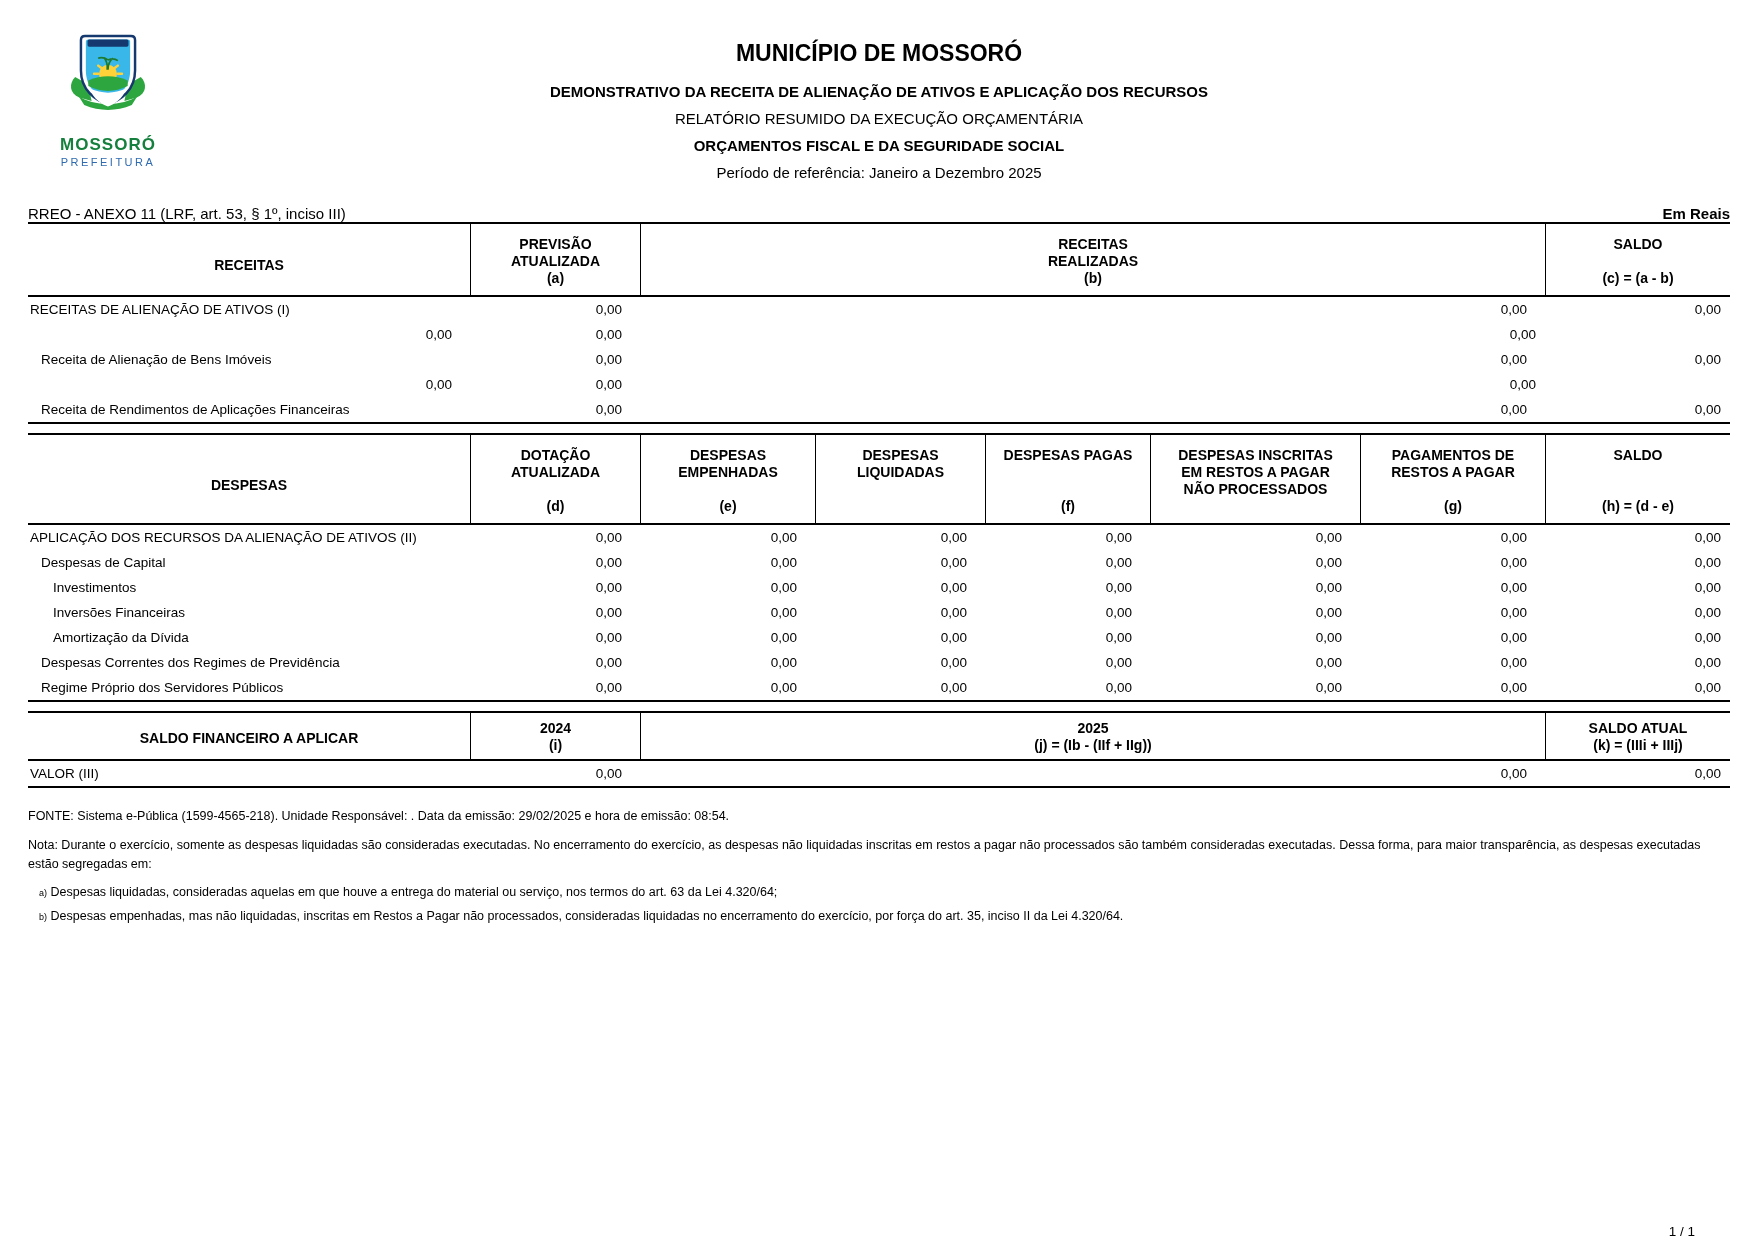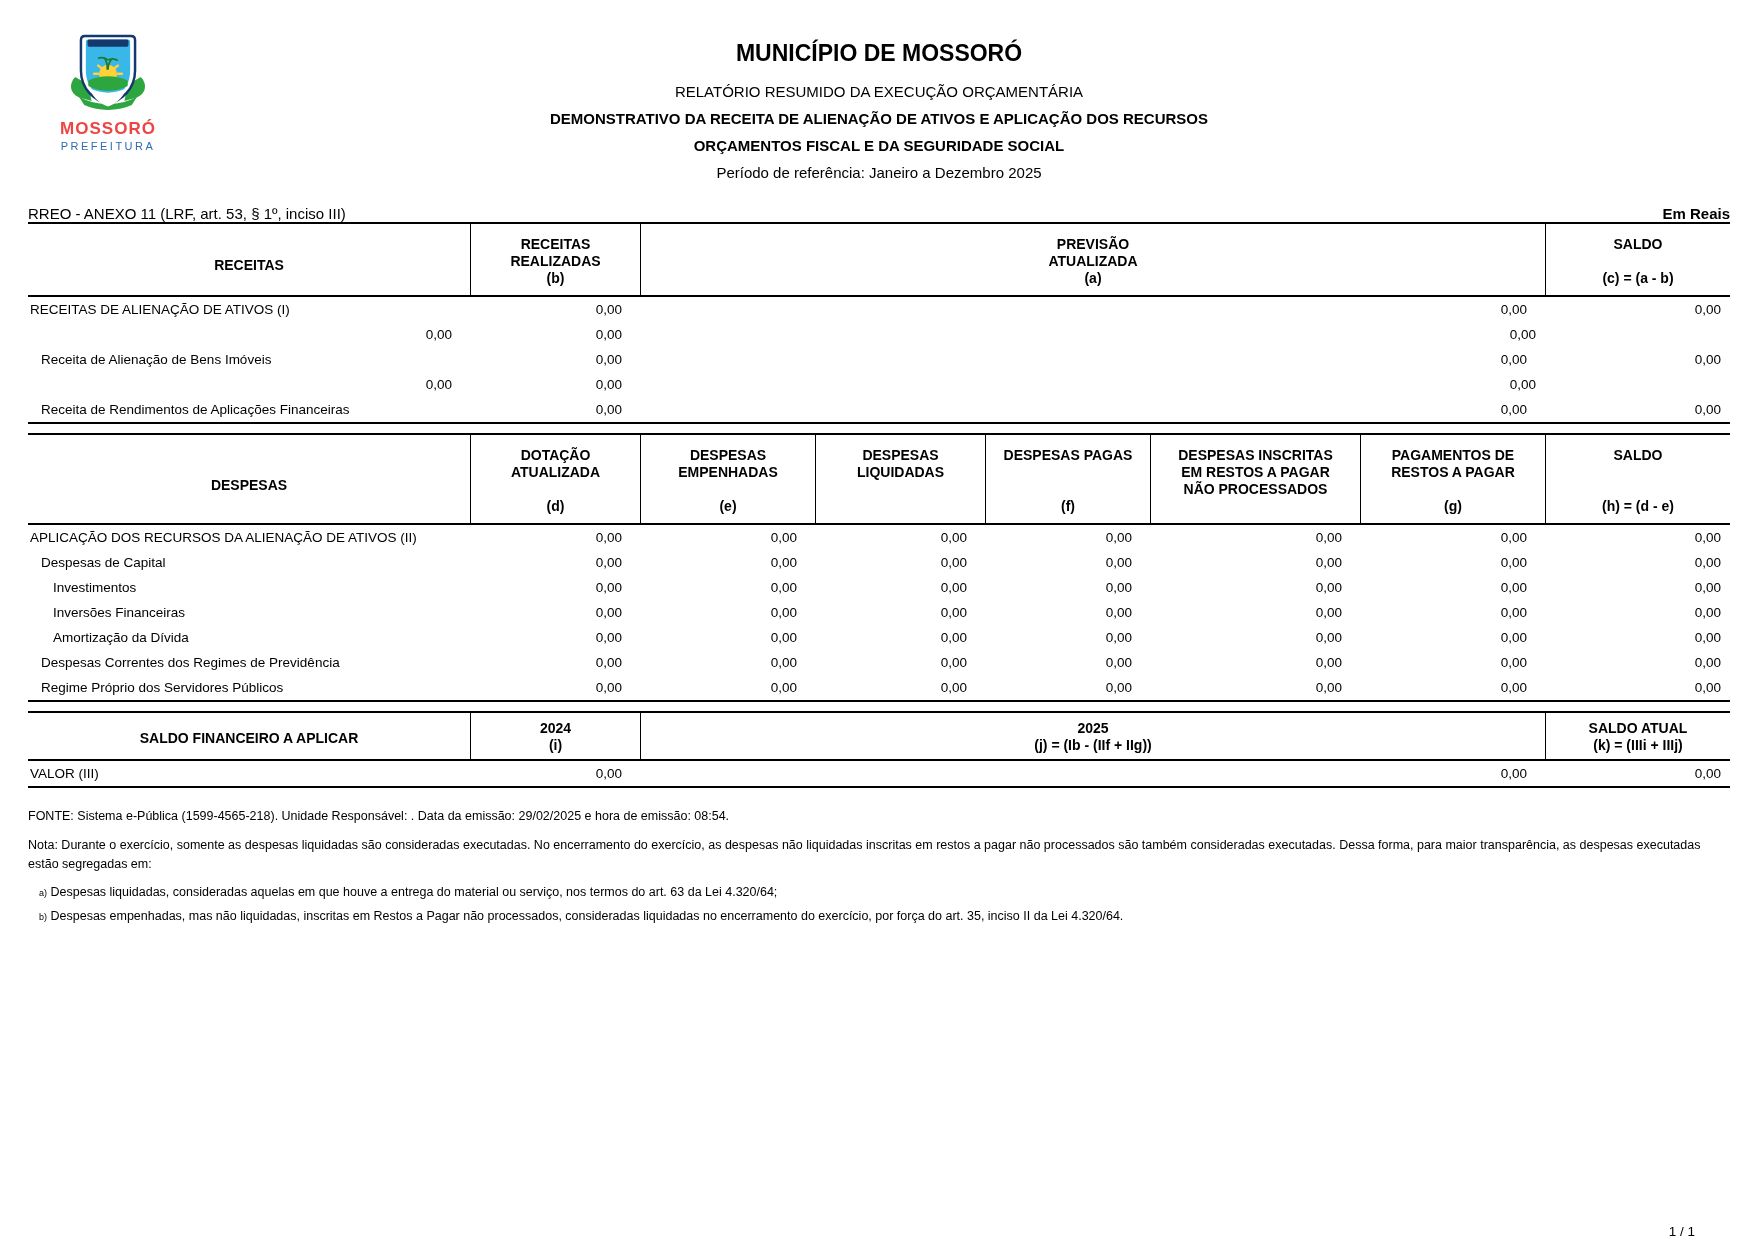--- a/index.html
+++ b/index.html
@@ -6,21 +6,21 @@
   body {
     width:1755px; height:1240px; background:#ffffff; position:relative;
     font-family:"Liberation Sans", sans-serif; color:#000;
     -webkit-font-smoothing:antialiased;
   }
   .content { position:absolute; left:28px; top:0; width:1702px; }
 
   
   .top { position:relative; height:196px; }
   .logo { position:absolute; left:18px; top:32px; width:124px; text-align:center; }
-  .logo-city { font-size:17px; font-weight:bold; color:#ef4444; letter-spacing:1px; margin-top:1px; }
+  .logo-city { font-size:17px; font-weight:bold; color:#15803d; letter-spacing:1px; margin-top:17px; }
   .logo-sub { font-size:11px; color:#2f6bb0; letter-spacing:2.5px; margin-top:1px; }
   .titles { text-align:center; padding-top:40px; }
   .doc-title { font-size:23px; font-weight:bold; margin:0 0 16px 0; }
   .sub { font-size:15px; margin:0 0 10px 0; }
   .sub.b { font-weight:bold; }
 
   
   .anexo-row { display:flex; justify-content:space-between; align-items:flex-end;
                font-size:15px; height:26px; }
   .anexo-row .b { font-weight:bold; }
@@ -82,44 +82,44 @@
         </g>
         <path d="M49,46 q1,-9 -4,-15 M50,46 q0,-9 6,-14 M50,34 q-6,-4 -12,-2 M50,34 q7,-3 12,1" stroke="#1d7a2e" stroke-width="2" fill="none"></path>
         <path d="M26,59 q24,-10 48,0 l0,7 q-24,12 -48,0 z" fill="#2ea63f"></path>
         <path d="M28,69 q22,10 44,0 c-4,13 -14,19 -22,22 c-8,-3 -18,-9 -22,-22 z" fill="#ffffff"></path>
       </svg>
       <div class="logo-city">MOSSORÓ</div>
       <div class="logo-sub">PREFEITURA</div>
     </div>
     <div class="titles">
       <h1 class="doc-title">MUNICÍPIO DE MOSSORÓ</h1>
+      <div class="sub b">DEMONSTRATIVO DA RECEITA DE ALIENAÇÃO DE ATIVOS E APLICAÇÃO DOS RECURSOS</div>
       <div class="sub">RELATÓRIO RESUMIDO DA EXECUÇÃO ORÇAMENTÁRIA</div>
-      <div class="sub b">DEMONSTRATIVO DA RECEITA DE ALIENAÇÃO DE ATIVOS E APLICAÇÃO DOS RECURSOS</div>
       <div class="sub b">ORÇAMENTOS FISCAL E DA SEGURIDADE SOCIAL</div>
       <div class="sub">Período de referência: Janeiro a Dezembro 2025</div>
     </div>
   </div>
 
   <div class="anexo-row">
     <span>RREO - ANEXO 11 (LRF, art. 53, § 1º, inciso III)</span>
     <span class="b">Em Reais</span>
   </div>
 
   <div class="tbl">
     <div class="grid-r thead">
       <div class="hcell nb center">
         <div class="t nowrapt">RECEITAS</div>
       </div>
       <div class="hcell">
+        <div class="t">PREVISÃO ATUALIZADA</div>
+        <div class="letter">(a)</div>
+      </div>
+      <div class="hcell">
         <div class="t">RECEITAS REALIZADAS</div>
         <div class="letter">(b)</div>
-      </div>
-      <div class="hcell">
-        <div class="t">PREVISÃO ATUALIZADA</div>
-        <div class="letter">(a)</div>
       </div>
       <div class="hcell">
         <div class="t">SALDO</div>
         <div class="letter">(c) = (a - b)</div>
       </div>
     </div>
 
     <div class="grid-r row">
       <div class="cell label ind0">RECEITAS DE ALIENAÇÃO DE ATIVOS (I)</div>
       <div class="cell val">0,00</div>

